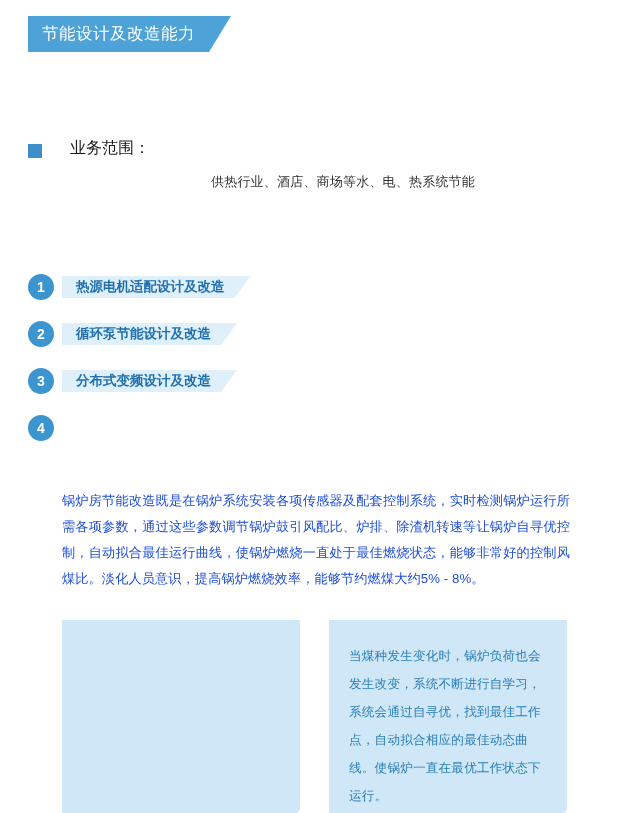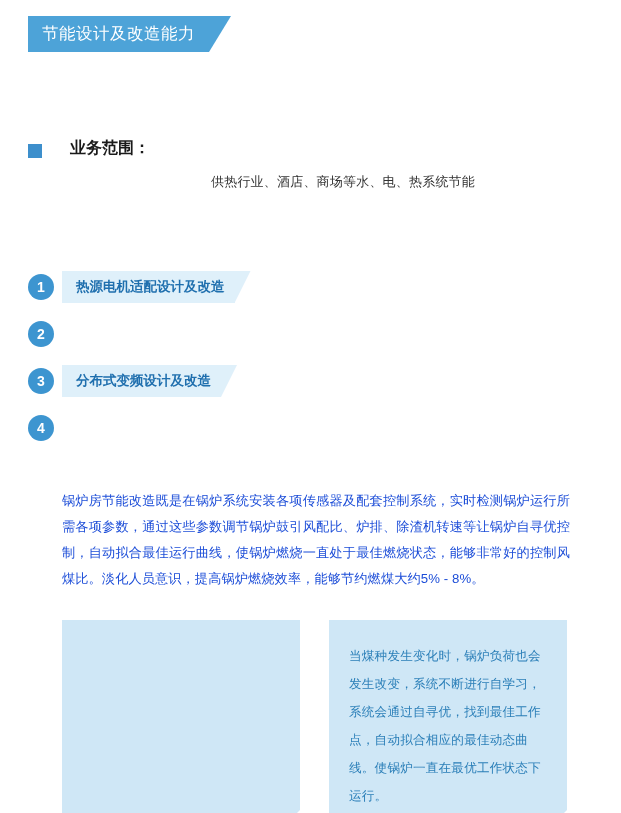--- a/index.html
+++ b/index.html
@@ -61,21 +61,21 @@
   .scope-marker {
     width: 14px;
     height: 14px;
     background: #3d8fcc;
     margin-top: 6px;
     flex: 0 0 auto;
   }
   .scope-title {
     margin-left: 28px;
     font-size: 16px;
-    font-weight: bold;
+    font-weight: normal;
     color: #1a1a1a;
     line-height: 1.3;
   }
   .scope-desc {
     margin-left: 70px;
     margin-top: 14px;
     font-size: 13px;
     color: #333333;
     letter-spacing: 0.2px;
     text-align: center;
@@ -105,21 +105,21 @@
     font-weight: bold;
     display: flex;
     align-items: center;
     justify-content: center;
     flex: 0 0 auto;
     z-index: 2;
   }
   .step-label-wrap {
     position: relative;
     margin-left: 8px;
-    height: 32px;
+    height: 22px;
     display: flex;
     align-items: stretch;
   }
   .step-label-bg {
     background: #dff0fa;
     display: flex;
     align-items: center;
     padding: 0 10px 0 14px;
   }
   .step-label-bg span {
@@ -203,20 +203,26 @@
       <div class="step-label-wrap">
         <div class="step-label-bg">
           <span>热源电机适配设计及改造</span>
         </div>
         <div class="step-label-tail"></div>
       </div>
     </div>
 
     <div class="step">
       <div class="step-num">2</div>
+      <div class="step-label-wrap">
+        <div class="step-label-bg">
+          <span>循环泵节能设计及改造</span>
+        </div>
+        <div class="step-label-tail"></div>
+      </div>
     </div>
 
     <div class="step">
       <div class="step-num">3</div>
       <div class="step-label-wrap">
         <div class="step-label-bg">
           <span>分布式变频设计及改造</span>
         </div>
         <div class="step-label-tail"></div>
       </div>

